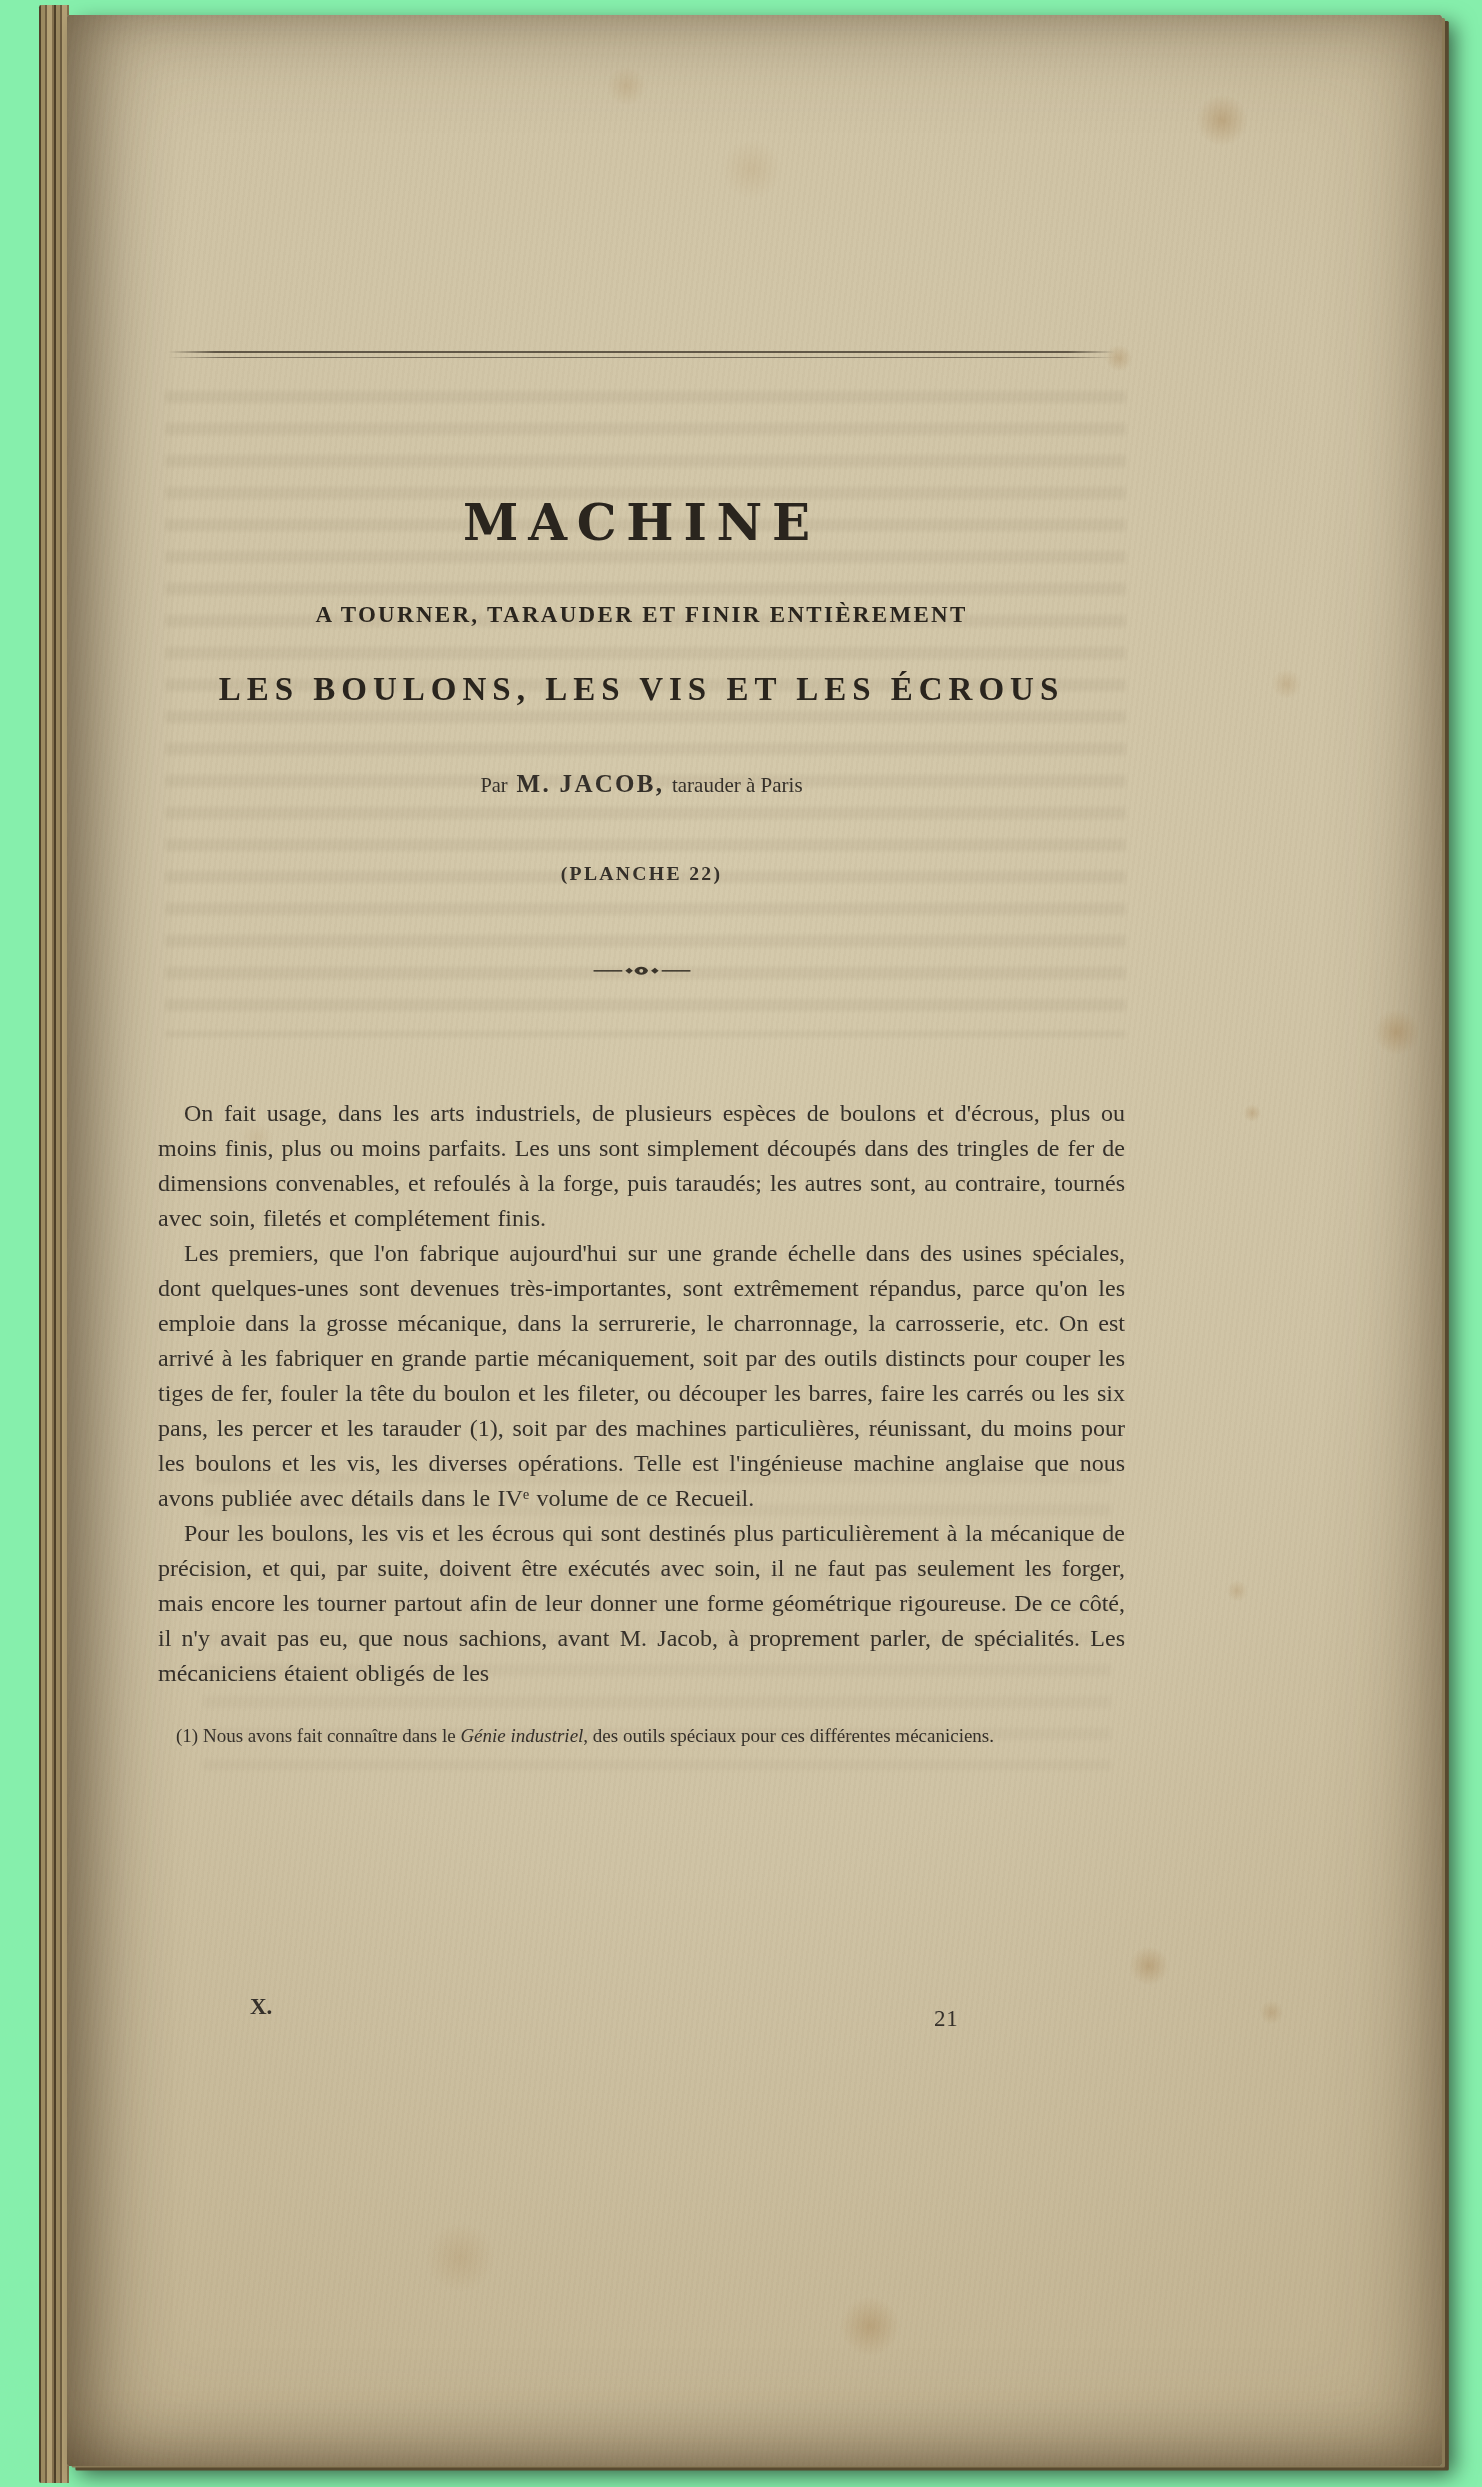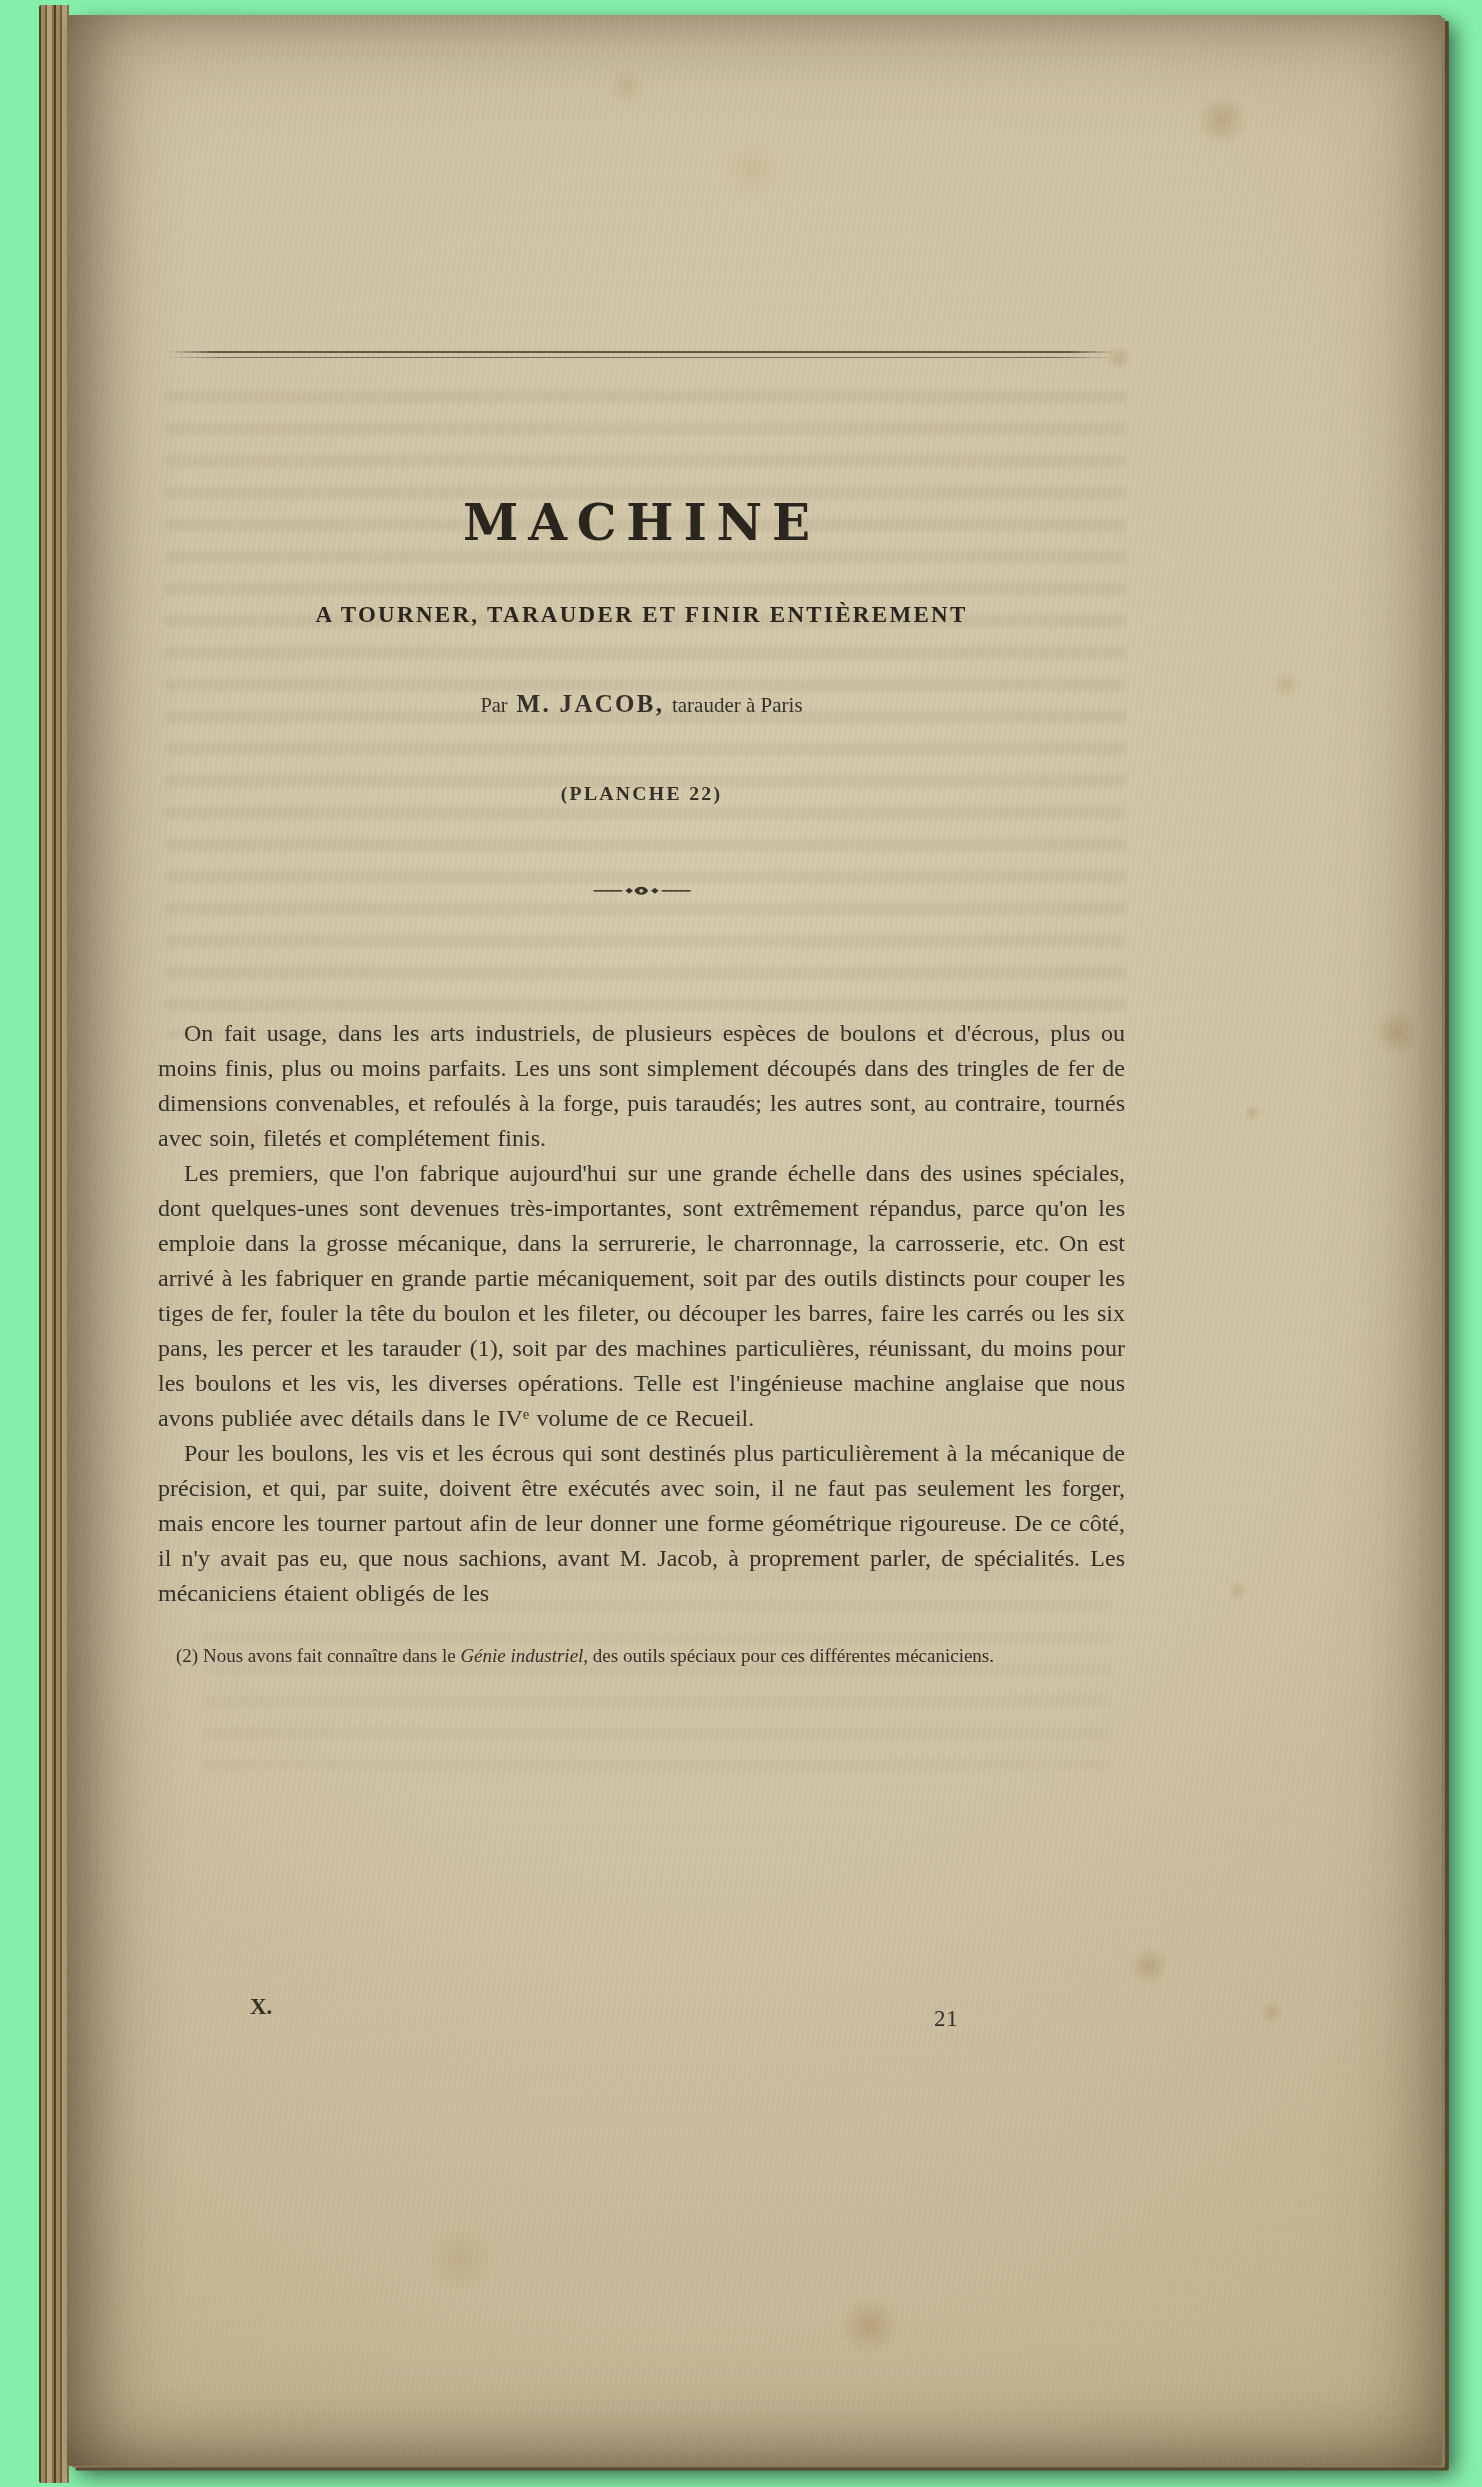--- a/index.html
+++ b/index.html
@@ -210,20 +210,21 @@
 
       <div class="header-rule">
         <div class="thick"></div>
         <div class="thin"></div>
       </div>
 
       <div class="title">MACHINE</div>
 
       <div class="subtitle1">A TOURNER, TARAUDER ET FINIR ENTIÈREMENT</div>
 
+      <div class="subtitle2">LES BOULONS, LES VIS ET LES ÉCROUS</div>
 
       <div class="byline">
         <span class="prefix">Par</span><span class="author">M. JACOB,</span><span class="suffix">tarauder à Paris</span>
       </div>
 
       <div class="plate">(PLANCHE 22)</div>
 
       <div class="ornament">
         <svg width="100" height="19.7" viewBox="0 0 132 26" aria-hidden="true">
           <g fill="#3a342a" stroke="#3a342a">
@@ -237,21 +238,21 @@
         </svg>
       </div>
 
       <div class="body-text">
           <p>On fait usage, dans les arts industriels, de plusieurs espèces de boulons et d'écrous, plus ou moins finis, plus ou moins parfaits. Les uns sont simplement découpés dans des tringles de fer de dimensions convenables, et refoulés à la forge, puis taraudés; les autres sont, au contraire, tournés avec soin, filetés et complétement finis.</p>
           <p>Les premiers, que l'on fabrique aujourd'hui sur une grande échelle dans des usines spéciales, dont quelques-unes sont devenues très-importantes, sont extrêmement répandus, parce qu'on les emploie dans la grosse mécanique, dans la serrurerie, le charronnage, la carrosserie, etc. On est arrivé à les fabriquer en grande partie mécaniquement, soit par des outils distincts pour couper les tiges de fer, fouler la tête du boulon et les fileter, ou découper les barres, faire les carrés ou les six pans, les percer et les tarauder (1), soit par des machines particulières, réunissant, du moins pour les boulons et les vis, les diverses opérations. Telle est l'ingénieuse machine anglaise que nous avons publiée avec détails dans le IVᵉ volume de ce Recueil.</p>
           <p>Pour les boulons, les vis et les écrous qui sont destinés plus particulièrement à la mécanique de précision, et qui, par suite, doivent être exécutés avec soin, il ne faut pas seulement les forger, mais encore les tourner partout afin de leur donner une forme géométrique rigoureuse. De ce côté, il n'y avait pas eu, que nous sachions, avant M. Jacob, à proprement parler, de spécialités. Les mécaniciens étaient obligés de les</p>
         </div>
 
       <div class="footnote">
-        <span>(2) Nous avons fait connaître dans le </span><span class="fn-italic">Génie industriel</span><span>, des outils spéciaux pour ces différentes mécaniciens.</span>
+        <span>(1) Nous avons fait connaître dans le </span><span class="fn-italic">Génie industriel</span><span>, des outils spéciaux pour ces différentes mécaniciens.</span>
       </div>
 
     </div>
 
     <div class="signature-mark">X.</div>
     <div class="page-number">21</div>
 
   </div>
 </div>
 

